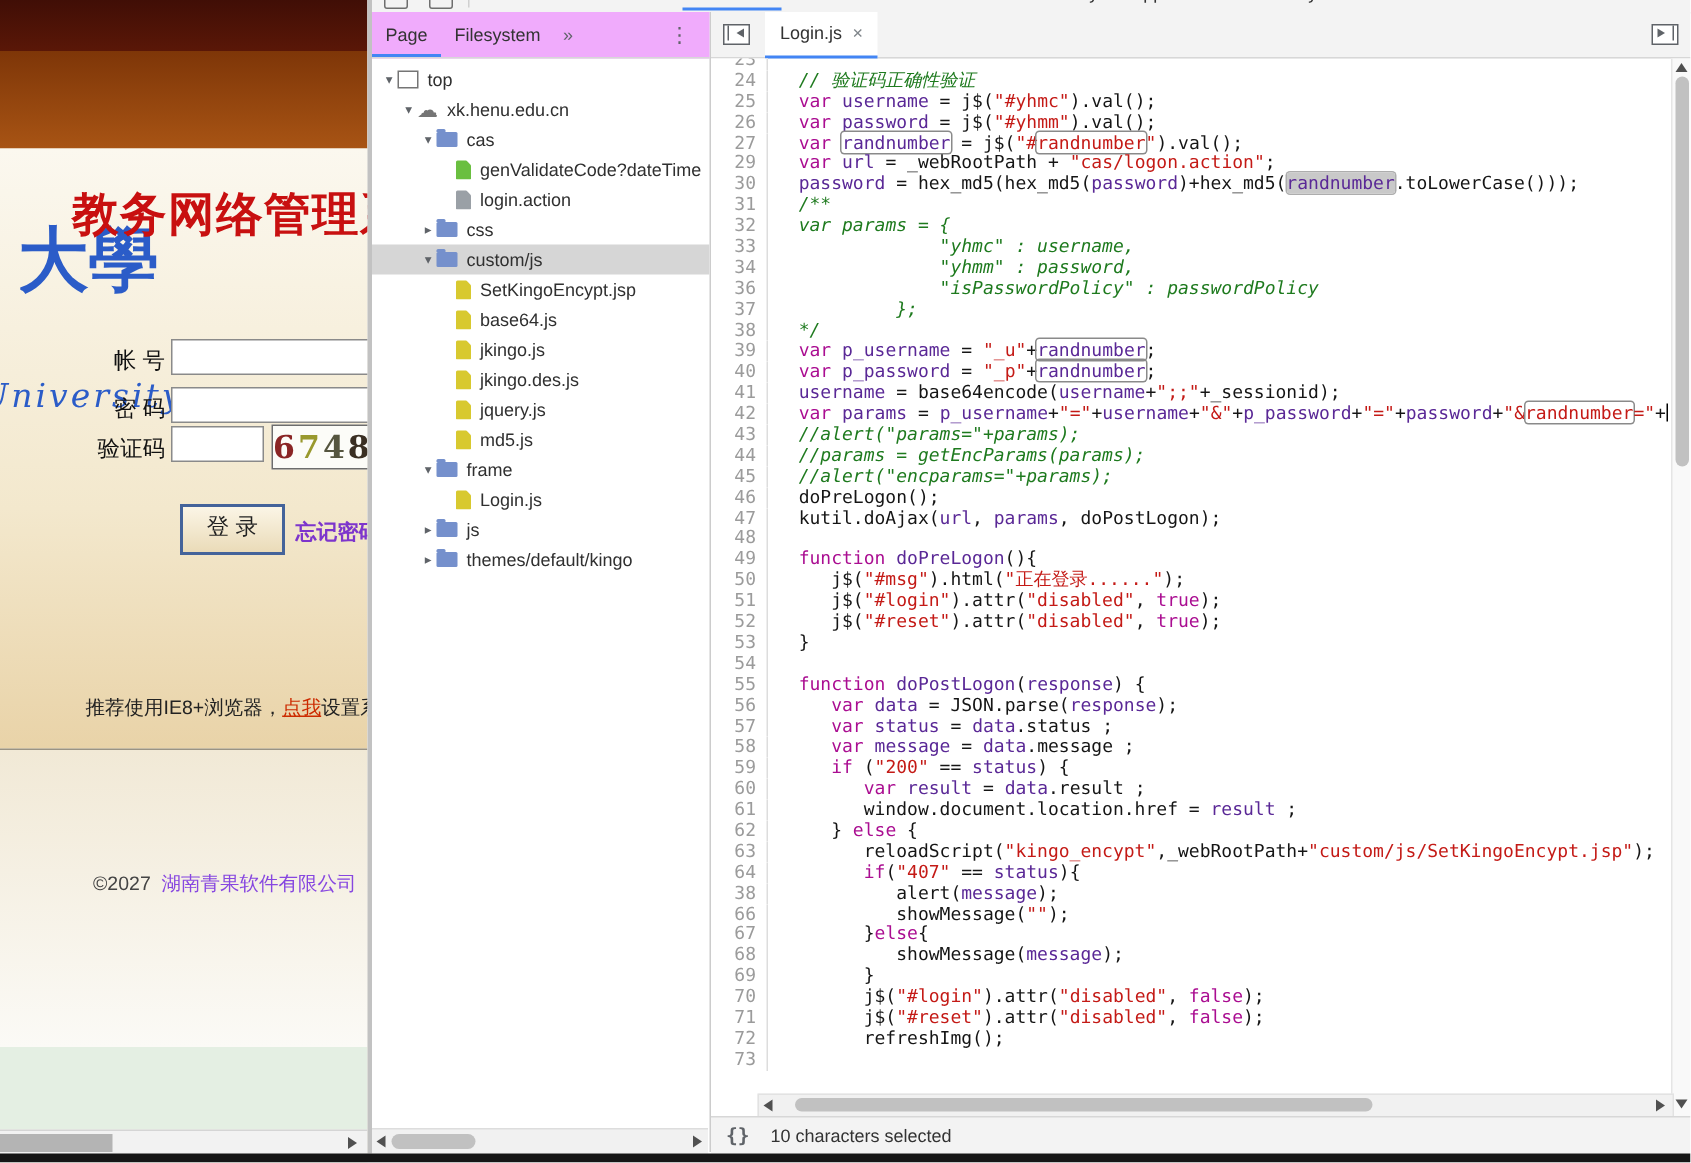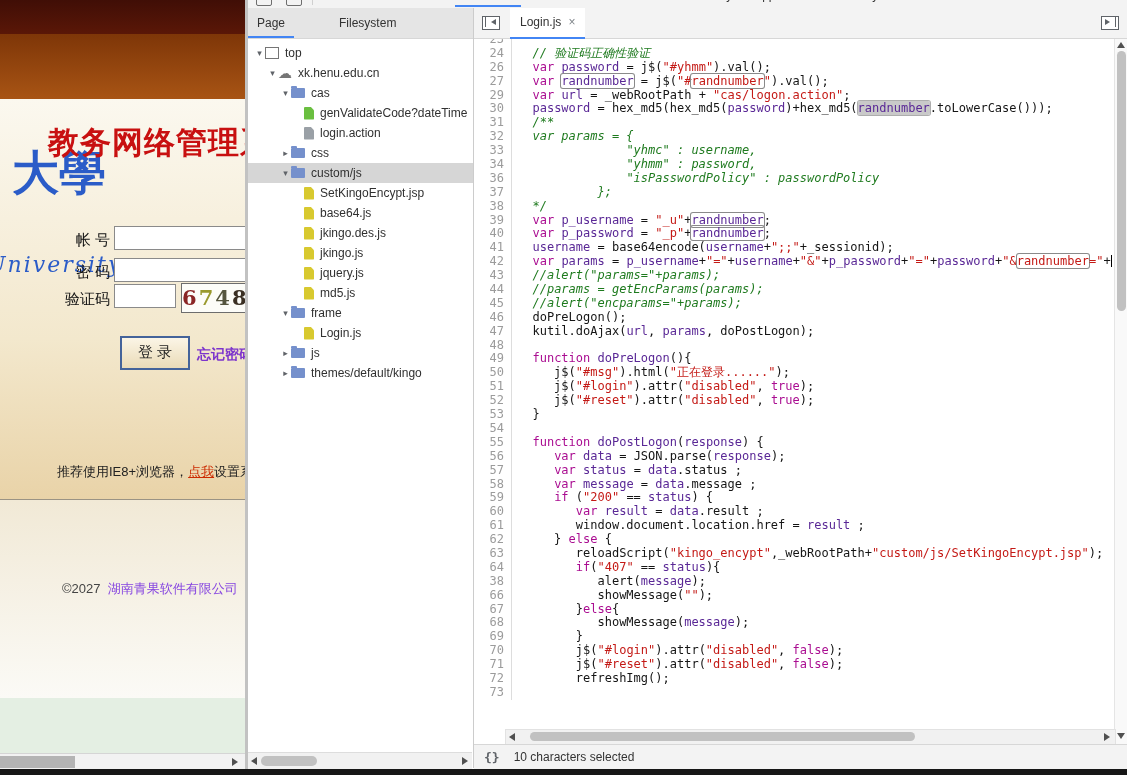--- a/index.html
+++ b/index.html
@@ -42,22 +42,22 @@
   #dt-maintabs{left:248px;top:0;width:879px;height:8px;background:#f3f3f3;
                border-bottom:1px solid #d7d7d7;overflow:hidden;}
   #dt-maintabs-inner{display:flex;margin-top:-17px;align-items:center;color:#333;font-size:12px;}
   #dt-maintabs-inner .mt{padding:0 11px;line-height:24px;height:24px;}
   #dt-maintabs-inner .mt.sel{border-bottom:2px solid #4285f4;height:22px;}
   .mt-ico{width:14px;height:14px;border:1px solid #6e6e6e;margin:5px 6px 0 8px;border-radius:2px;}
   .mt-sep{width:1px;height:16px;background:#d0d0d0;margin:4px 4px 0 4px;}
 
   
   #nav-pane{left:248px;top:8px;width:225px;height:760px;background:#fff;border-right:1px solid #ccc;}
-  #nav-header{left:0;top:0;width:225px;height:30px;background:#e5e5e5;border-bottom:1px solid #d7d7d7;
-              display:flex;align-items:center;font-size:12px;color:#333;gap:36px;}
+  #nav-header{left:0;top:0;width:225px;height:30px;background:#f0abfc;border-bottom:1px solid #d7d7d7;
+              display:flex;align-items:center;font-size:12px;color:#333;}
   .nav-tab{padding:0 9px;line-height:29px;height:29px;}
   .nav-tab.sel{border-bottom:2px solid #4285f4;height:27px;}
   #nav-more{padding:0 6px;color:#5f6368;font-size:12px;}
   #nav-menu{margin-left:auto;padding:0 12px;color:#5f6368;font-size:14px;letter-spacing:1px;}
   #tree{left:0;top:31px;width:225px;height:690px;overflow:hidden;padding-top:4px;}
   .trow{height:20px;display:flex;align-items:center;font-size:12px;color:#303030;white-space:nowrap;}
   .trow.sel{background:#d6d6d6;}
   .texp{width:11px;font-size:9px;color:#5f6368;text-align:center;flex:none;}
   .tico{flex:none;margin-right:6px;}
   .ico-folder{width:14px;height:10px;background:#7590cc;border-radius:1px;position:relative;}
@@ -226,26 +226,26 @@
         <span>SetKingoEncypt.jsp</span>
       </div>
       <div class="trow" style="padding-left: 45px;">
         <span class="texp"></span>
         <span class="tico ico-file ico-yellow"></span>
         <span>base64.js</span>
       </div>
       <div class="trow" style="padding-left: 45px;">
         <span class="texp"></span>
         <span class="tico ico-file ico-yellow"></span>
+        <span>jkingo.js</span>
+      </div>
+      <div class="trow" style="padding-left: 45px;">
+        <span class="texp"></span>
+        <span class="tico ico-file ico-yellow"></span>
         <span>jkingo.des.js</span>
-      </div>
-      <div class="trow" style="padding-left: 45px;">
-        <span class="texp"></span>
-        <span class="tico ico-file ico-yellow"></span>
-        <span>jkingo.js</span>
       </div>
       <div class="trow" style="padding-left: 45px;">
         <span class="texp"></span>
         <span class="tico ico-file ico-yellow"></span>
         <span>jquery.js</span>
       </div>
       <div class="trow" style="padding-left: 45px;">
         <span class="texp"></span>
         <span class="tico ico-file ico-yellow"></span>
         <span>md5.js</span>
@@ -285,20 +285,21 @@
       <span>Login.js</span>
       <span class="close">×</span>
     </div>
     <div id="ed-paneltoggle"></div>
   </div>
 
   <div id="ed-code" class="abs">
     <div id="ed-code-inner">
         <div class="crow"><div class="cnum">23</div><div class="ccode"></div></div>
         <div class="crow"><div class="cnum">24</div><div class="ccode"><span class="tok-p">  </span><span class="tok-c">// 验证码正确性验证</span></div></div>
+        <div class="crow"><div class="cnum">25</div><div class="ccode"><span class="tok-p">  </span><span class="tok-k">var</span><span class="tok-p"> </span><span class="tok-v">username</span><span class="tok-p"> = j$(</span><span class="tok-s">"#yhmc"</span><span class="tok-p">).val();</span></div></div>
         <div class="crow"><div class="cnum">26</div><div class="ccode"><span class="tok-p">  </span><span class="tok-k">var</span><span class="tok-p"> </span><span class="tok-v">password</span><span class="tok-p"> = j$(</span><span class="tok-s">"#yhmm"</span><span class="tok-p">).val();</span></div></div>
         <div class="crow"><div class="cnum">27</div><div class="ccode"><span class="tok-p">  </span><span class="tok-k">var</span><span class="tok-p"> </span><span class="tok-v tok-b">randnumber</span><span class="tok-p"> = j$(</span><span class="tok-s">"#</span><span class="tok-s tok-b">randnumber</span><span class="tok-s">"</span><span class="tok-p">).val();</span></div></div>
         <div class="crow"><div class="cnum">29</div><div class="ccode"><span class="tok-p">  </span><span class="tok-k">var</span><span class="tok-p"> </span><span class="tok-v">url</span><span class="tok-p"> = _webRootPath + </span><span class="tok-s">"cas/logon.action"</span><span class="tok-p">;</span></div></div>
         <div class="crow"><div class="cnum">30</div><div class="ccode"><span class="tok-p">  </span><span class="tok-v">password</span><span class="tok-p"> = hex_md5(hex_md5(</span><span class="tok-v">password</span><span class="tok-p">)+hex_md5(</span><span class="tok-v tok-sel">randnumber</span><span class="tok-p">.toLowerCase()));</span></div></div>
         <div class="crow"><div class="cnum">31</div><div class="ccode"><span class="tok-p">  </span><span class="tok-c">/**</span></div></div>
         <div class="crow"><div class="cnum">32</div><div class="ccode"><span class="tok-p">  </span><span class="tok-c">var params = {</span></div></div>
         <div class="crow"><div class="cnum">33</div><div class="ccode"><span class="tok-p">               </span><span class="tok-c">"yhmc" : username,</span></div></div>
         <div class="crow"><div class="cnum">34</div><div class="ccode"><span class="tok-p">               </span><span class="tok-c">"yhmm" : password,</span></div></div>
         <div class="crow"><div class="cnum">36</div><div class="ccode"><span class="tok-p">               </span><span class="tok-c">"isPasswordPolicy" : passwordPolicy</span></div></div>
         <div class="crow"><div class="cnum">37</div><div class="ccode"><span class="tok-p">           </span><span class="tok-c">};</span></div></div>

